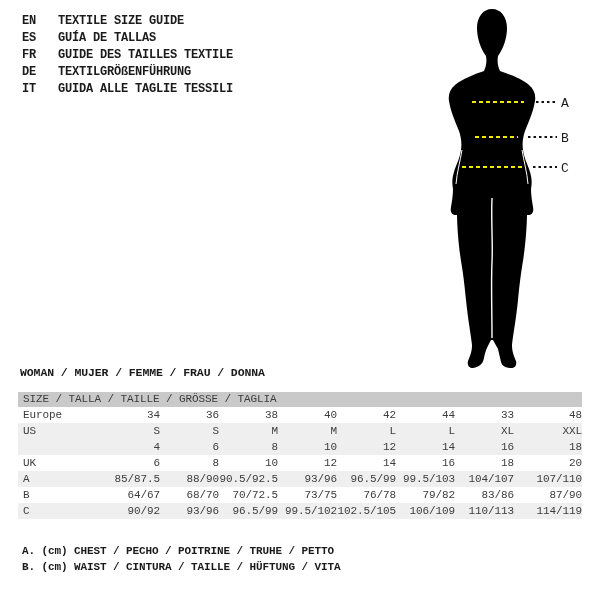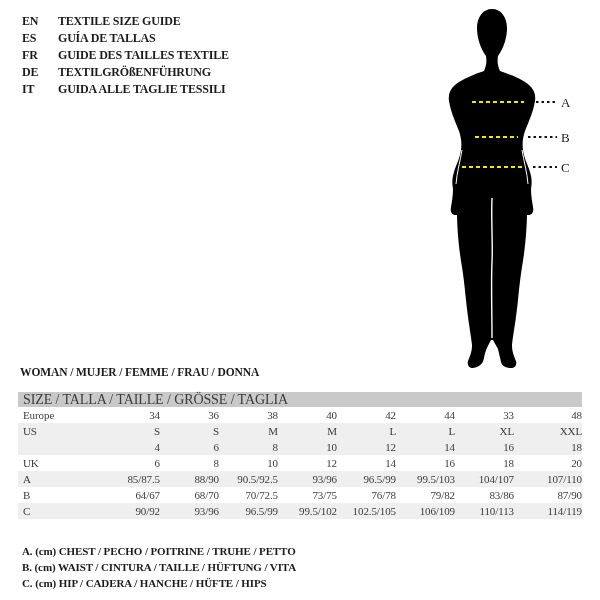--- a/index.html
+++ b/index.html
@@ -1,30 +1,30 @@
 <!DOCTYPE html>
 <html><head>
 <meta charset="utf-8">
 <style>
   html,body{margin:0;padding:0;background:#ffffff;}
   #canvas{
     position:relative;width:600px;height:600px;background:#ffffff;overflow:hidden;
-    font-family:Liberation Serif, serif;color:#1b1b1b;
+    font-family:Liberation Mono, monospace;color:#1b1b1b;
   }
   
   .lang-block{position:absolute;left:22px;top:13px;}
   .lang-row{display:flex;line-height:17px;font-size:12px;font-weight:bold;letter-spacing:-0.2px;white-space:nowrap;}
   .lang-code{width:36px;flex:0 0 36px;}
   
   .figure-wrap{position:absolute;left:425px;top:0;width:175px;height:380px;}
   
   .section-title{position:absolute;left:20px;top:366px;font-size:11.5px;font-weight:bold;letter-spacing:-0.1px;white-space:nowrap;text-align:center;}
   
   .size-table{position:absolute;left:18px;top:392px;width:564px;font-size:11px;color:var(--tbl-text,#3c3c3c);letter-spacing:-0.1px;}
-  .tband{height:15px;line-height:15px;background:var(--band,#c9c9c9);padding-left:5px;box-sizing:border-box;font-size:14px;color:#3c3c3c;}
+  .tband{height:15px;line-height:15px;background:var(--band,#c9c9c9);padding-left:5px;box-sizing:border-box;font-size:11px;color:#3c3c3c;}
   .trow{display:flex;height:16px;align-items:center;}
   .trow.shade{background:var(--shade,#efefef);}
   .trow .c0{flex:0 0 83px;box-sizing:border-box;padding-left:5px;text-align:left;}
   .trow .c{flex:0 0 59px;text-align:right;}
   .trow .c.last{flex:1 1 auto;}
   
   .legend-block{position:absolute;left:22px;top:543px;}
   .legend-row{font-size:11px;font-weight:bold;line-height:16px;letter-spacing:-0.1px;white-space:nowrap;}
 </style>
 </head>
@@ -202,16 +202,15 @@
           <div class="c">106/109</div>
           <div class="c">110/113</div>
           <div class="c last">114/119</div>
         </div>
       </div>
   </div>
 
   <div class="legend-block">
       <div class="legend-row">A. (cm) CHEST / PECHO / POITRINE / TRUHE / PETTO</div>
       <div class="legend-row">B. (cm) WAIST / CINTURA / TAILLE / HÜFTUNG / VITA</div>
-      <div class="legend-row">C. (cm) HIP / CADERA / HANCHE / HÜFTE / HIPS</div>
     </div>
 
 </div>
 
 </body></html>

